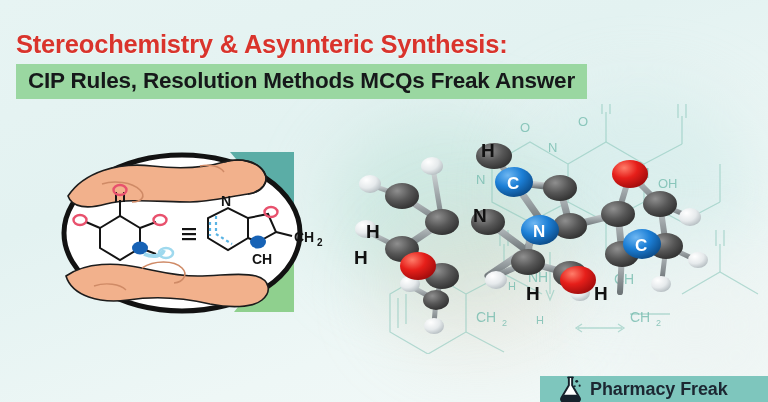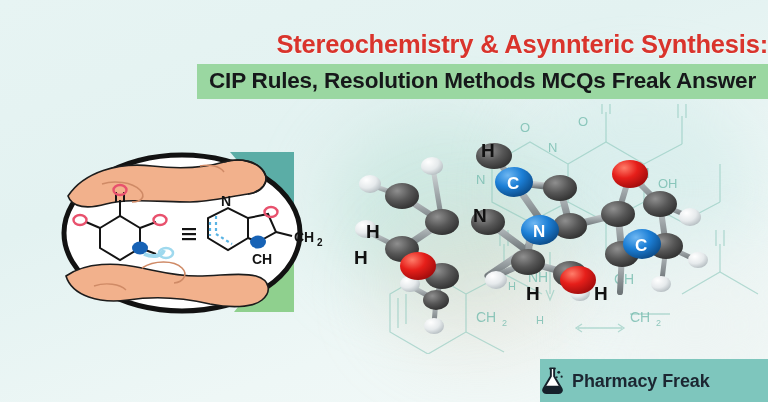--- a/index.html
+++ b/index.html
@@ -29,21 +29,21 @@
   }
   .wash-a { left: 330px; top: 120px; width: 230px; height: 180px; background: rgba(176,219,206,.45); }
   .wash-b { left: 520px; top: 90px;  width: 240px; height: 200px; background: rgba(200,231,228,.45); }
   .wash-c { left: 380px; top: 210px; width: 200px; height: 150px; background: rgba(226,206,186,.25); }
   .wash-d { left: 600px; top: 240px; width: 190px; height: 170px; background: rgba(236,243,242,.75); }
 
   
   .header {
     position: absolute;
     left: 16px; right: 0; top: 30px;
-    text-align: right;
+    text-align: left;
     z-index: 14;
   }
   .title-main {
     font-size: 25.5px;
     font-weight: 700;
     letter-spacing: -0.2px;
     color: #d9342c;
     line-height: 1.15;
     white-space: nowrap;
     text-shadow: 0 1px 0 rgba(255,255,255,.6);
@@ -82,26 +82,27 @@
     width: 438px;
     height: 250px;
     z-index: 9;
   }
 
   
   .logo-band {
     position: absolute;
     right: 0;
     bottom: 0;
-    height: 43px;
+    height: 26px;
     width: 228px;
     background: #7ec6bd;
     display: flex;
     align-items: center;
     gap: 7px;
+    padding-left: 18px;
     box-sizing: border-box;
     z-index: 20;
   }
   .logo-text {
     font-size: 18px;
     font-weight: 700;
     color: #1c2732;
     letter-spacing: -0.1px;
     line-height: 1;
   }

